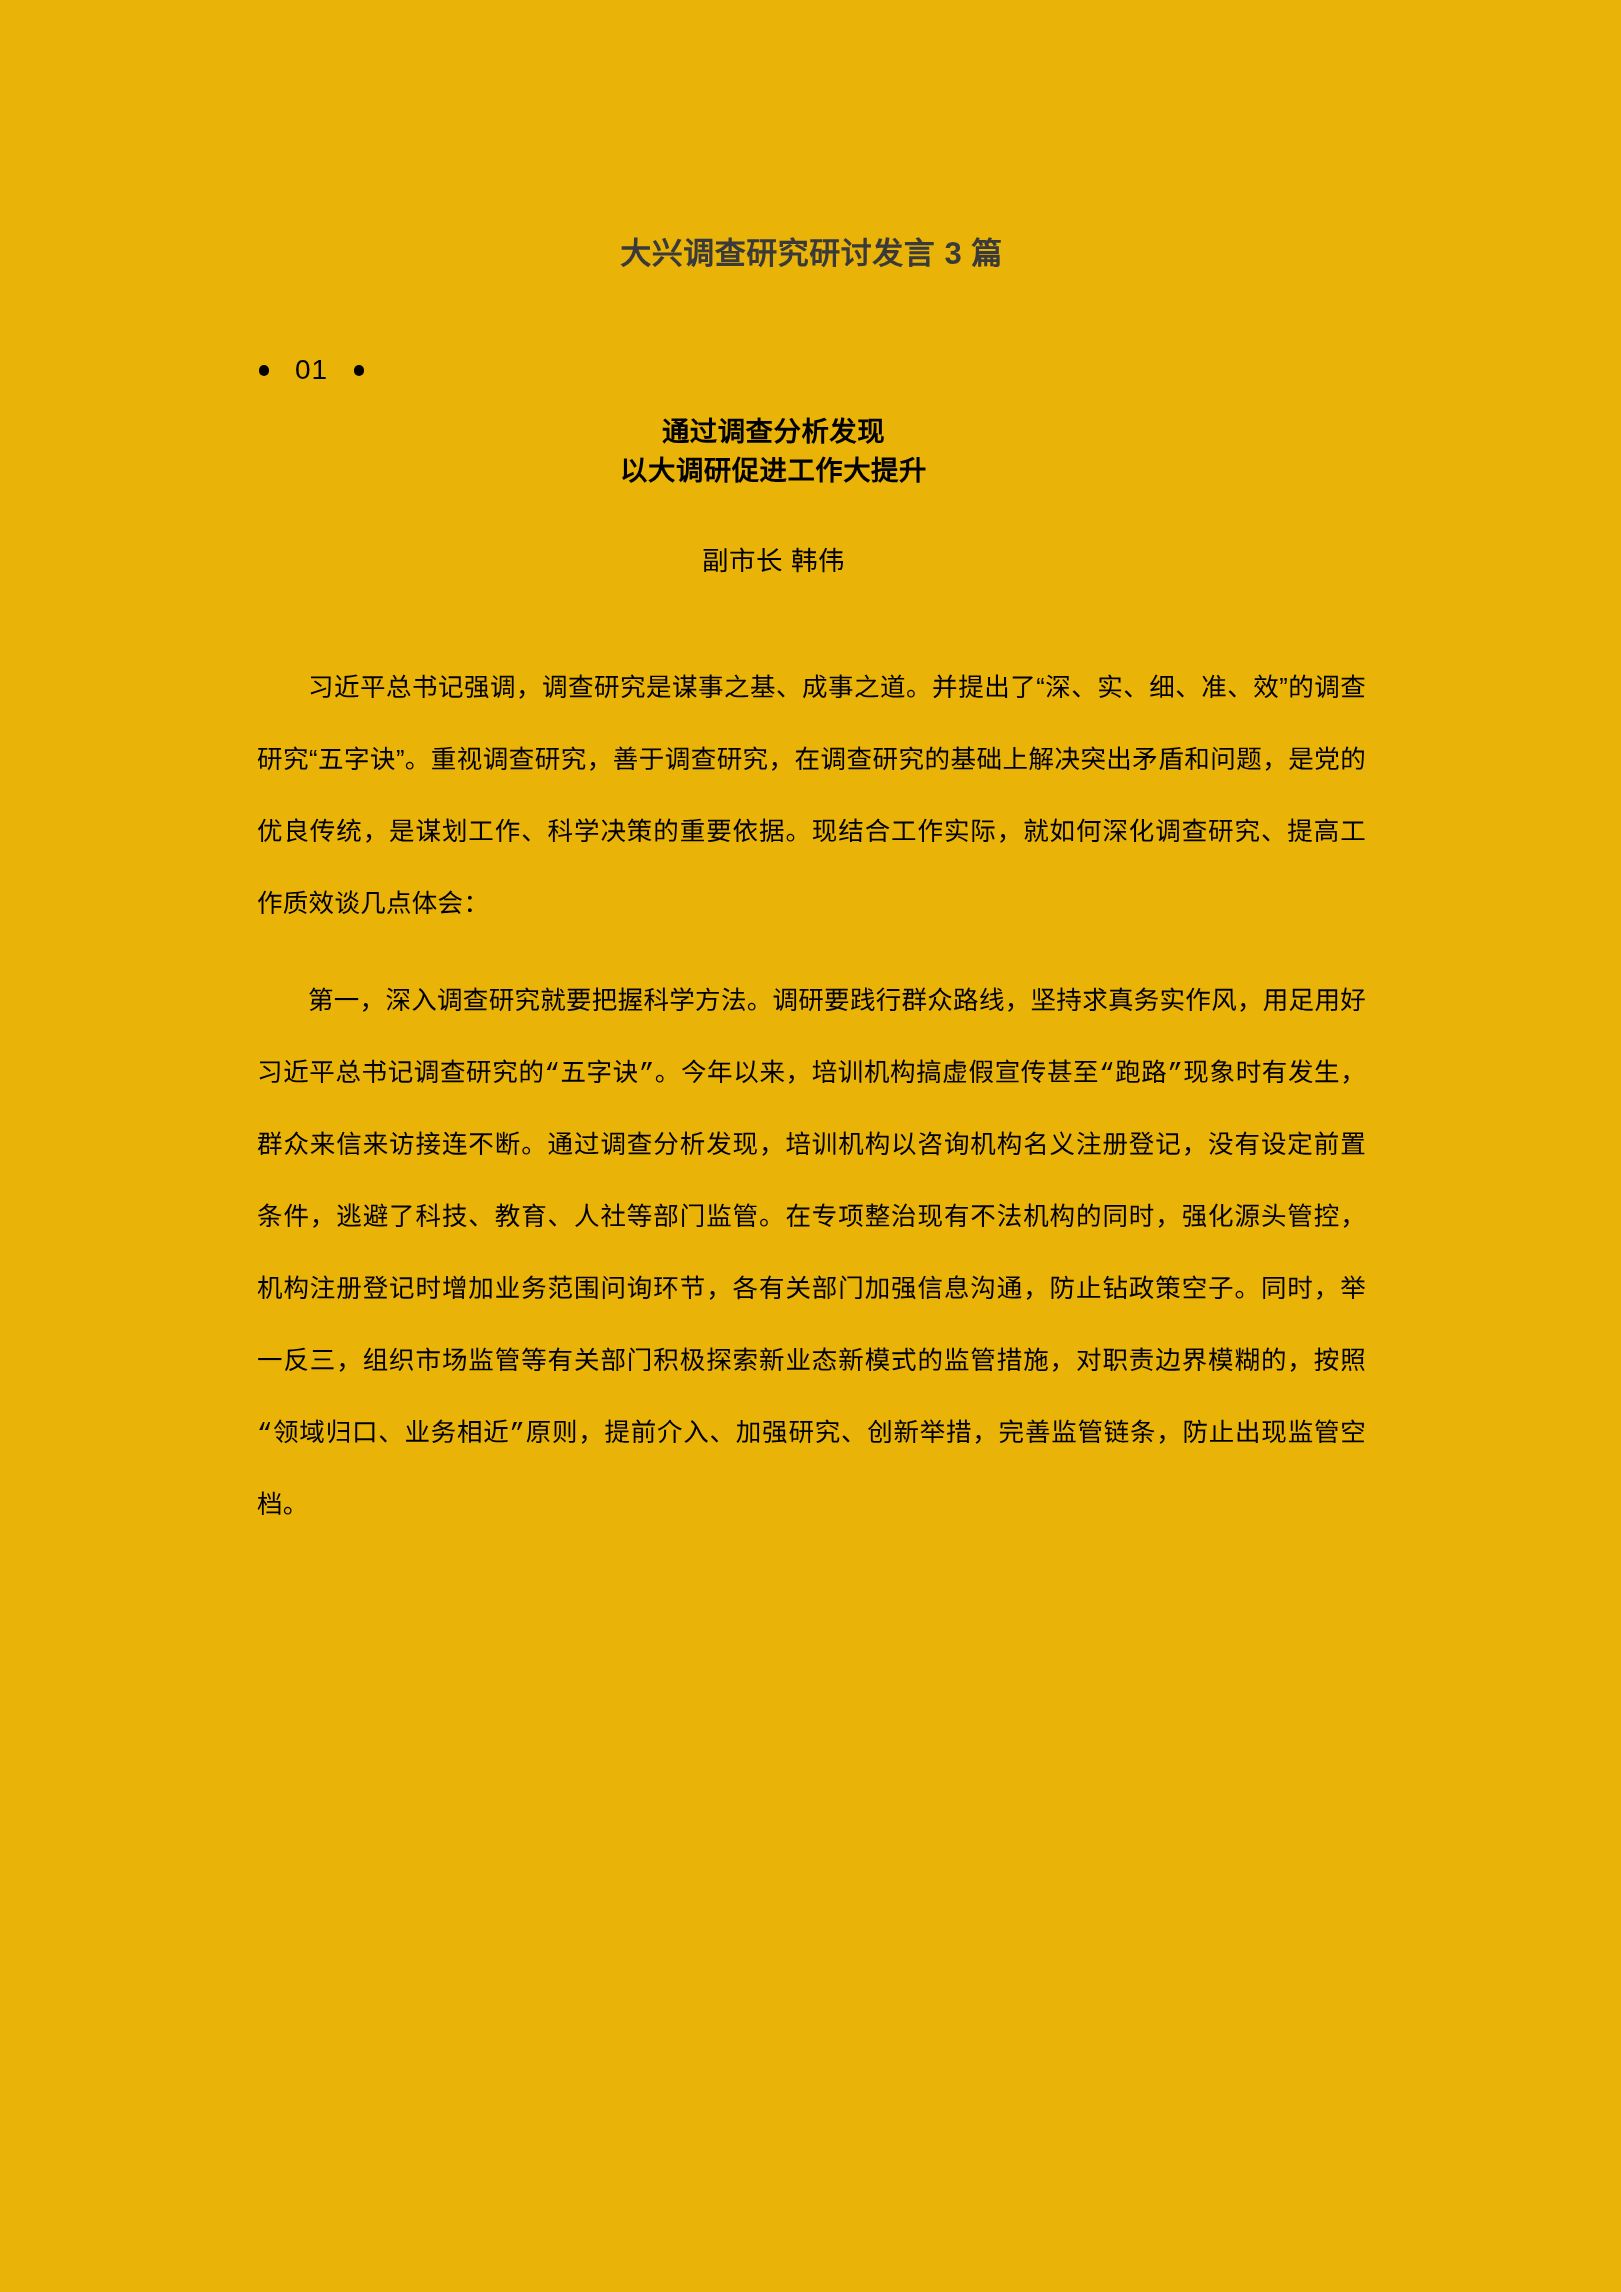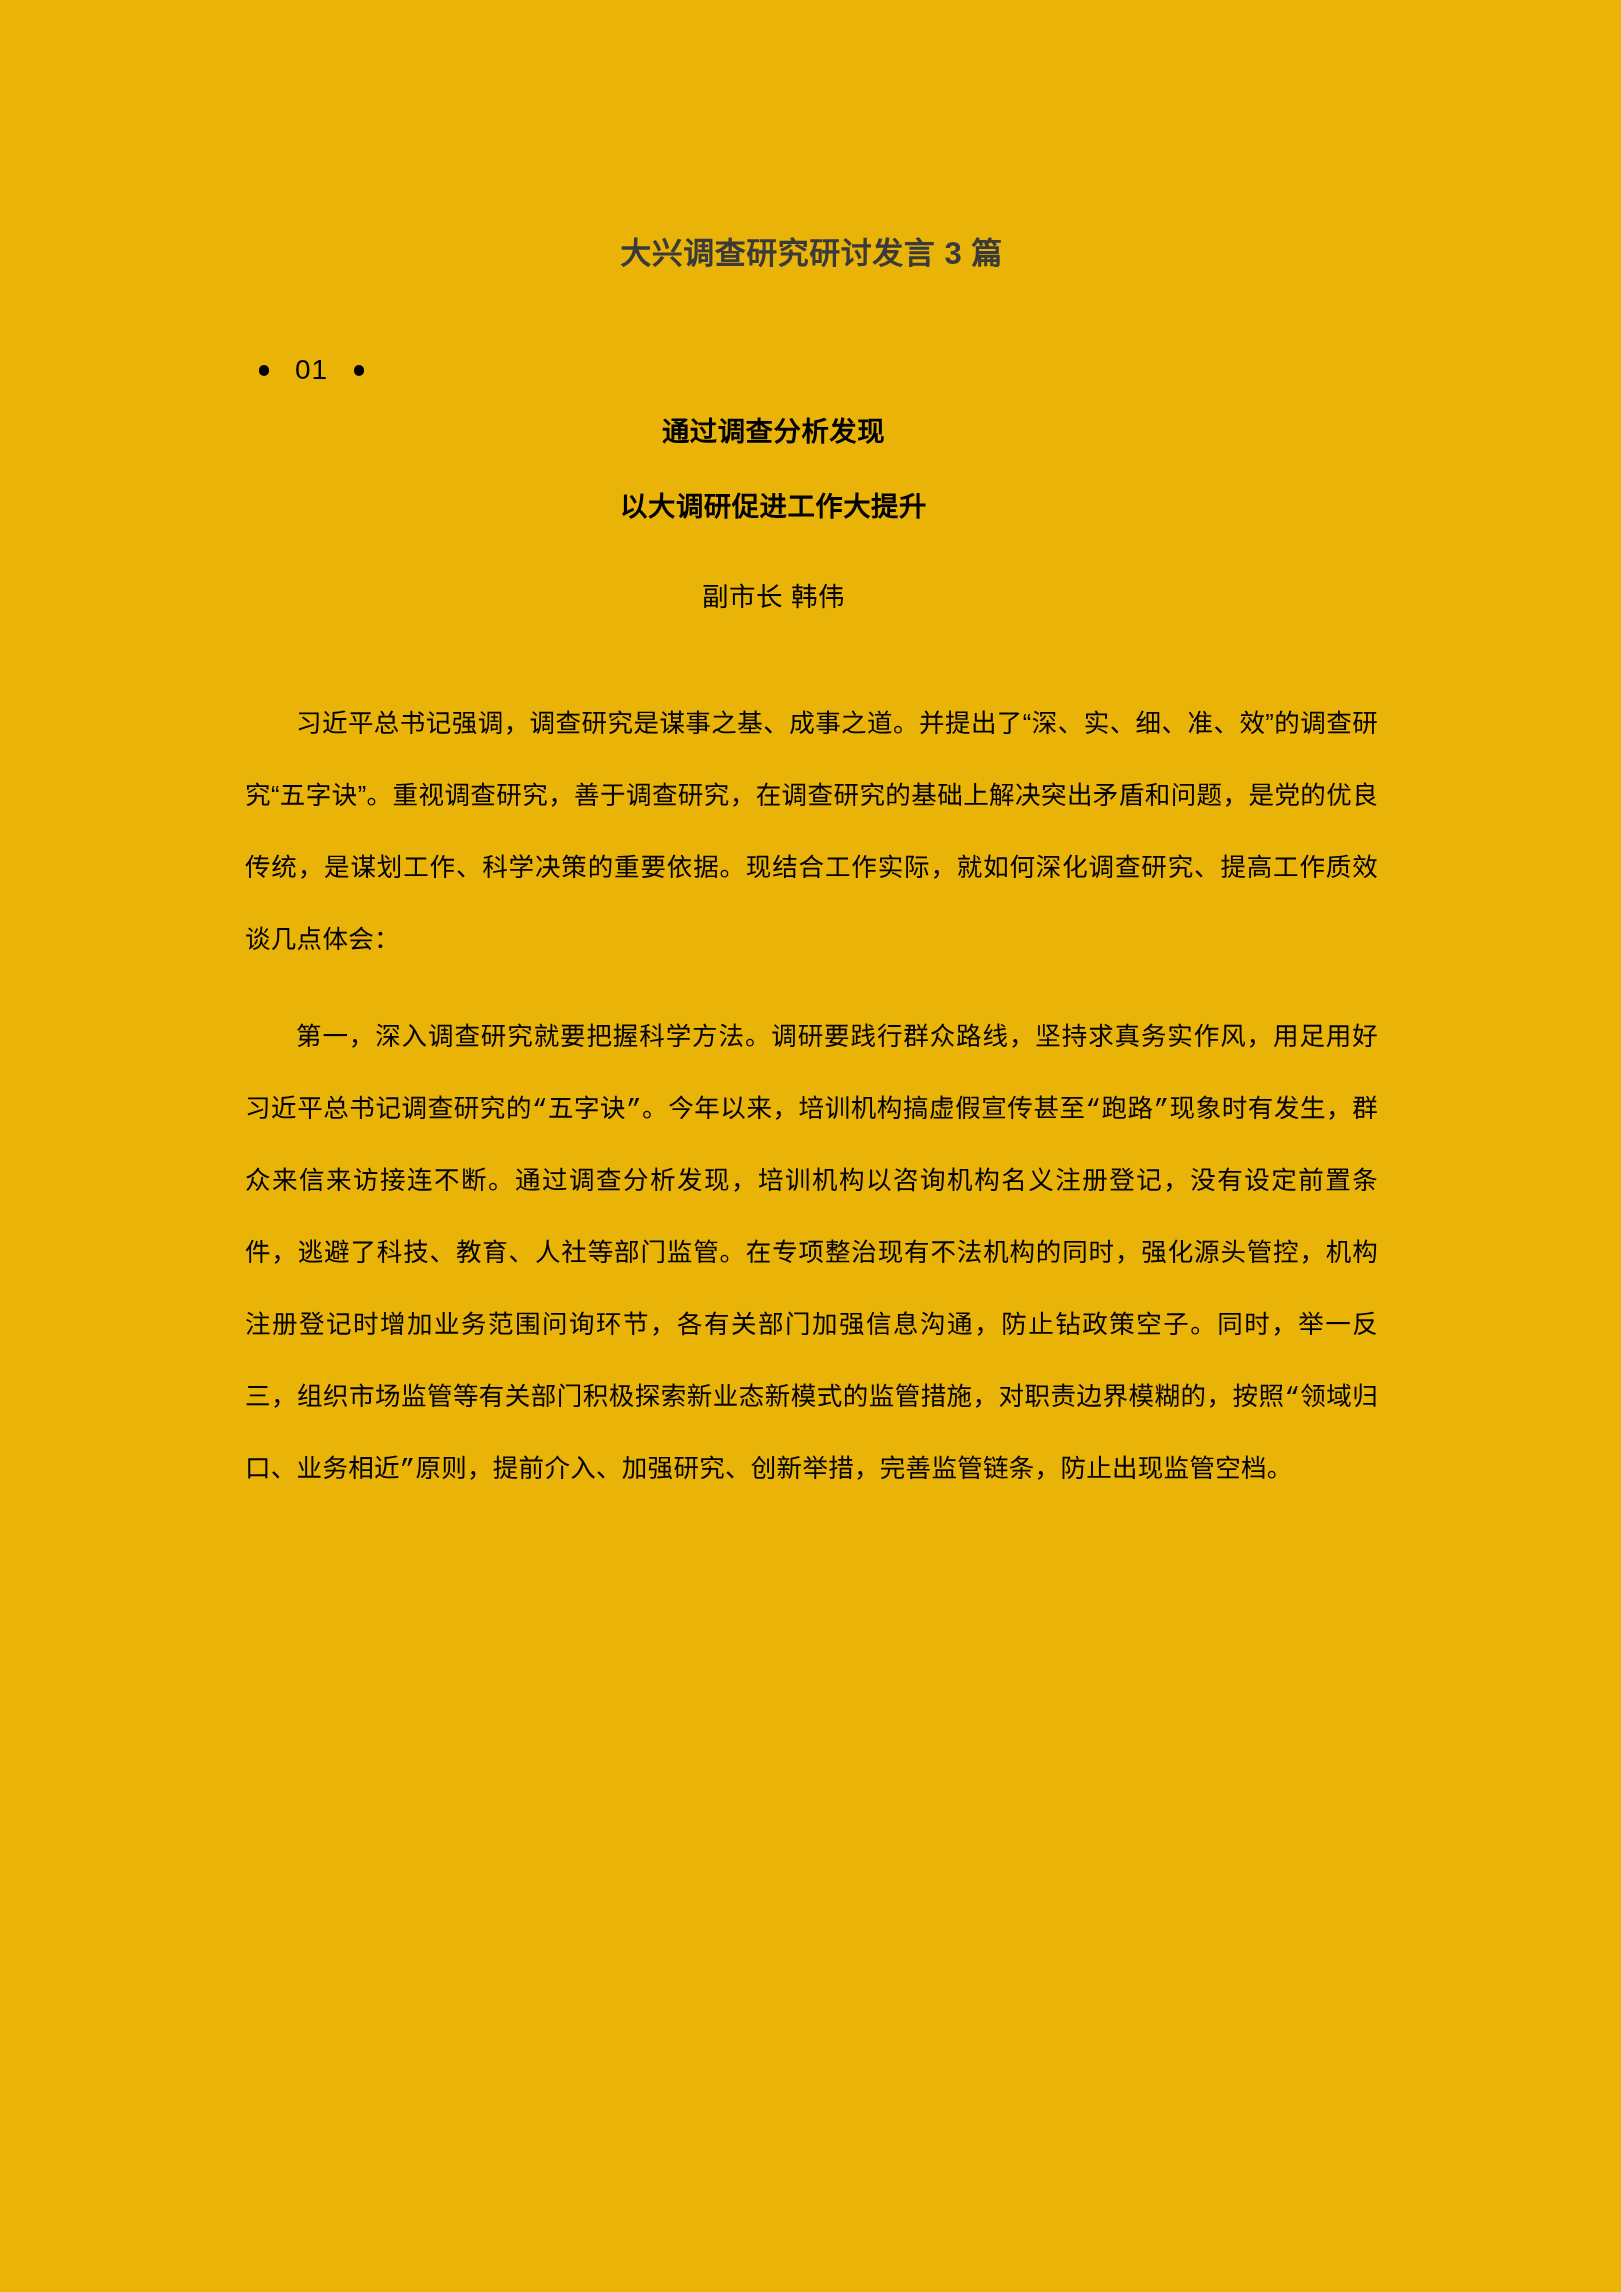--- a/index.html
+++ b/index.html
@@ -71,39 +71,39 @@
     margin: 0;
     text-align: center;
     font-size: 27.4px;
     font-weight: 700;
     color: #000000;
     letter-spacing: 0.5px;
     line-height: 1.4;
     padding-right: 76px;
   }
   .sub-heading.first { margin-top: 23.5px; }
-  .sub-heading.second { margin-top: 36px; }
+  .sub-heading.second { }
 
   
   .byline {
     margin: 0;
     margin-top: 53px;
     text-align: center;
     font-size: 26.5px;
     font-weight: 400;
     color: #000000;
     letter-spacing: 0.5px;
     line-height: 1.4;
     padding-right: 76px;
   }
 
   
   .body-block { margin-top: 71px; }
   .para {
-    margin: 0;
+    margin: 12px;
     font-size: 25.5px;
     font-weight: 400;
     color: #000000;
     line-height: 72px;
     text-align: justify;
     text-justify: inter-ideograph;
     text-indent: 2em;
     letter-spacing: 0.3px;
   }
   .para + .para { margin-top: 27.4px; font-family: Liberation Mono, monospace; }

